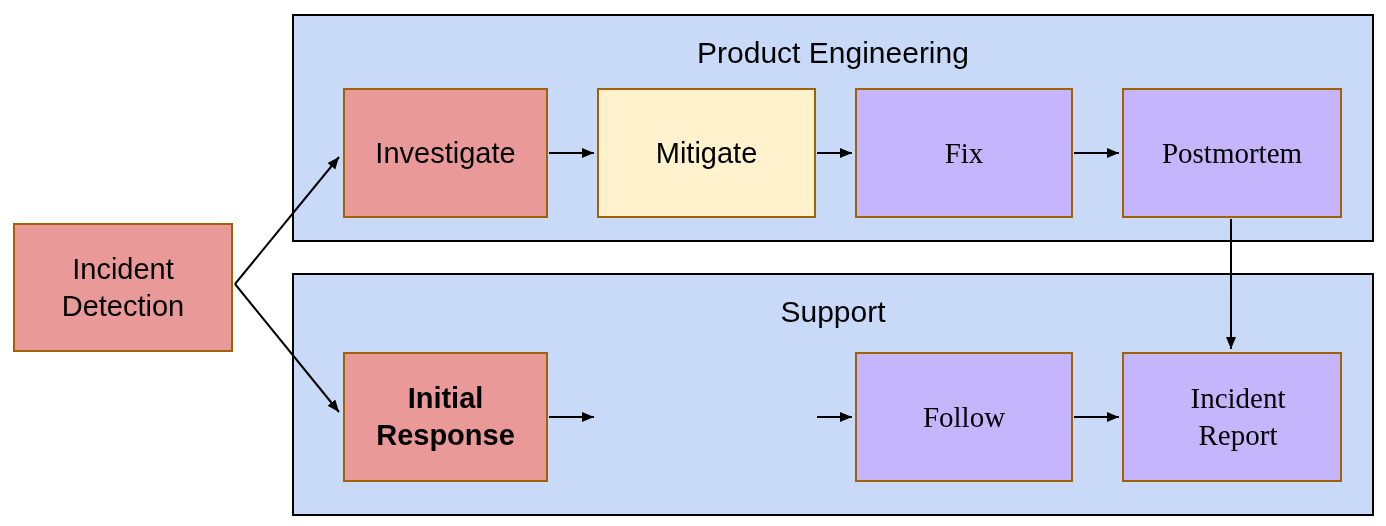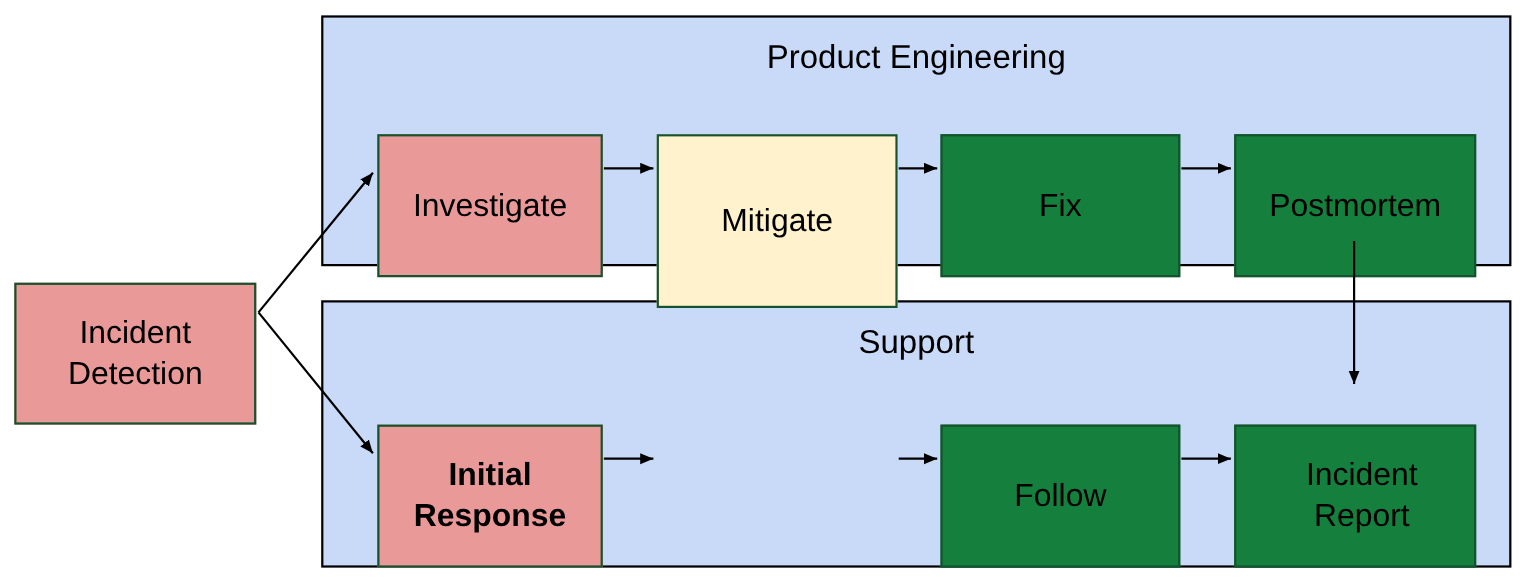--- a/index.html
+++ b/index.html
@@ -31,41 +31,40 @@
     width: 100%;
     text-align: center;
     font-size: 30px;
     line-height: 34px;
     color: #000000;
   }
 
   
   .node {
     position: absolute;
-    border: 2px solid #14532d;
+    border: 2px solid #a16207;
     display: flex;
     align-items: center;
     justify-content: center;
     text-align: center;
     font-size: 29px;
     line-height: 37px;
     color: #000000;
-    margin-top: 34px;
   }
   .node .lbl { display: inline-block; }
   .node.wrap .lbl { max-width: 170px; }
 
   .fill-red    { background: #ea9999; }
   .fill-yellow { background: #fff2cc; }
-  .fill-green  { background: #15803d; }
+  .fill-green  { background: #c4b5fd; font-family: Liberation Serif, serif; }
 
   #incident-detection { left: 13px;   top: 223px; width: 220px; height: 129px; }
 
   #investigate        { left: 343px;  top: 88px;  width: 205px; height: 130px; }
-  #mitigate           { left: 597px;  top: 88px;  width: 219px; height: 158px; }
+  #mitigate           { left: 597px;  top: 88px;  width: 219px; height: 130px; }
   #fix                { left: 855px;  top: 88px;  width: 218px; height: 130px; }
   #postmortem         { left: 1122px; top: 88px;  width: 220px; height: 130px; }
 
   #initial-response   { left: 343px;  top: 352px; width: 205px; height: 130px; font-weight: bold; }
   #follow-up          { left: 597px;  top: 352px; width: 219px; height: 130px; }
   #close              { left: 855px;  top: 352px; width: 218px; height: 130px; }
   #incident-report    { left: 1122px; top: 352px; width: 220px; height: 130px; padding-left: 12px; }
 
   
   .arrows {

